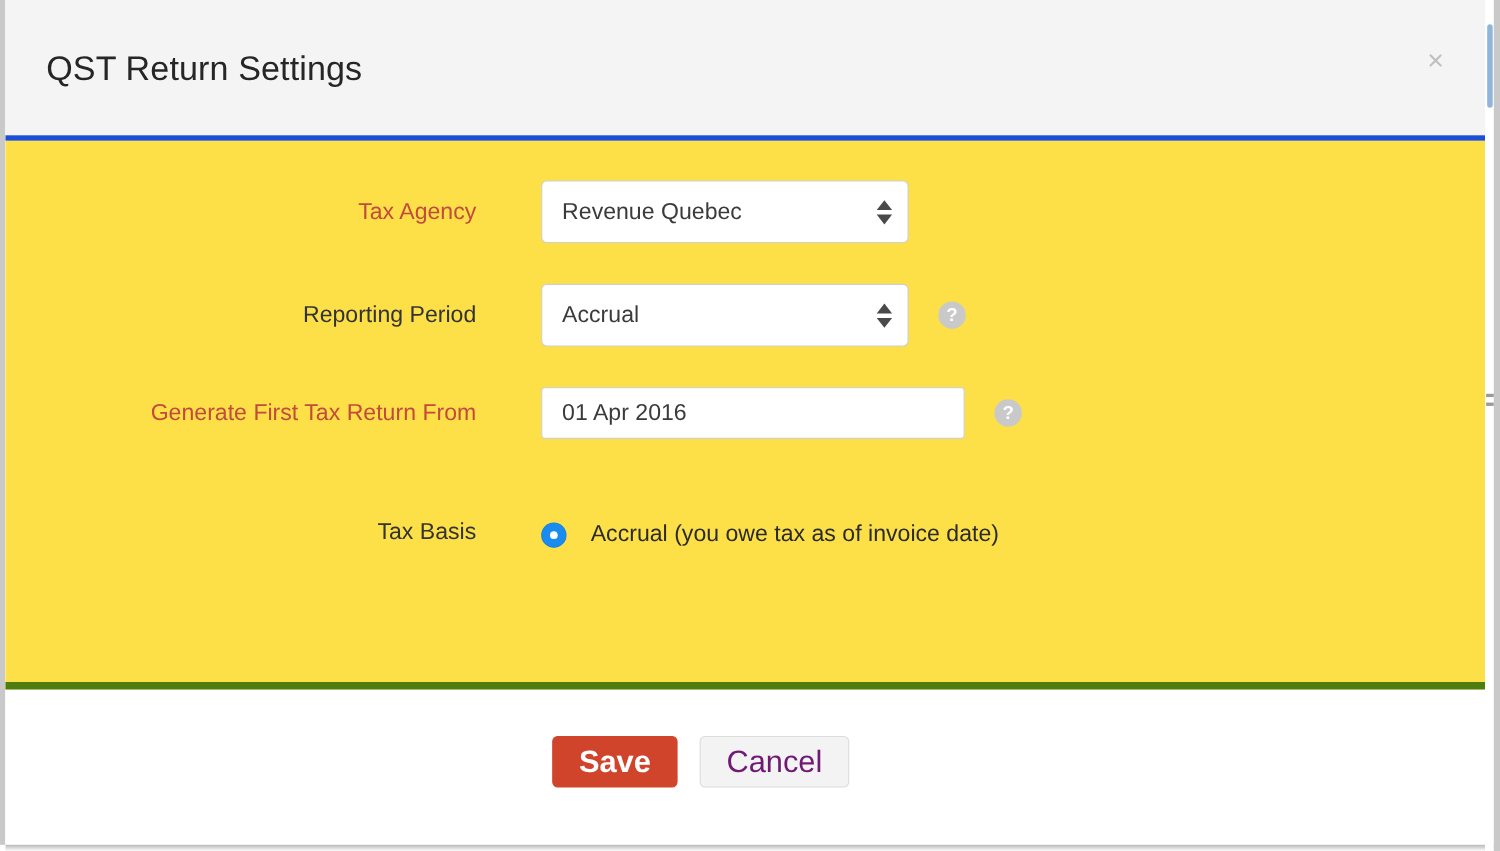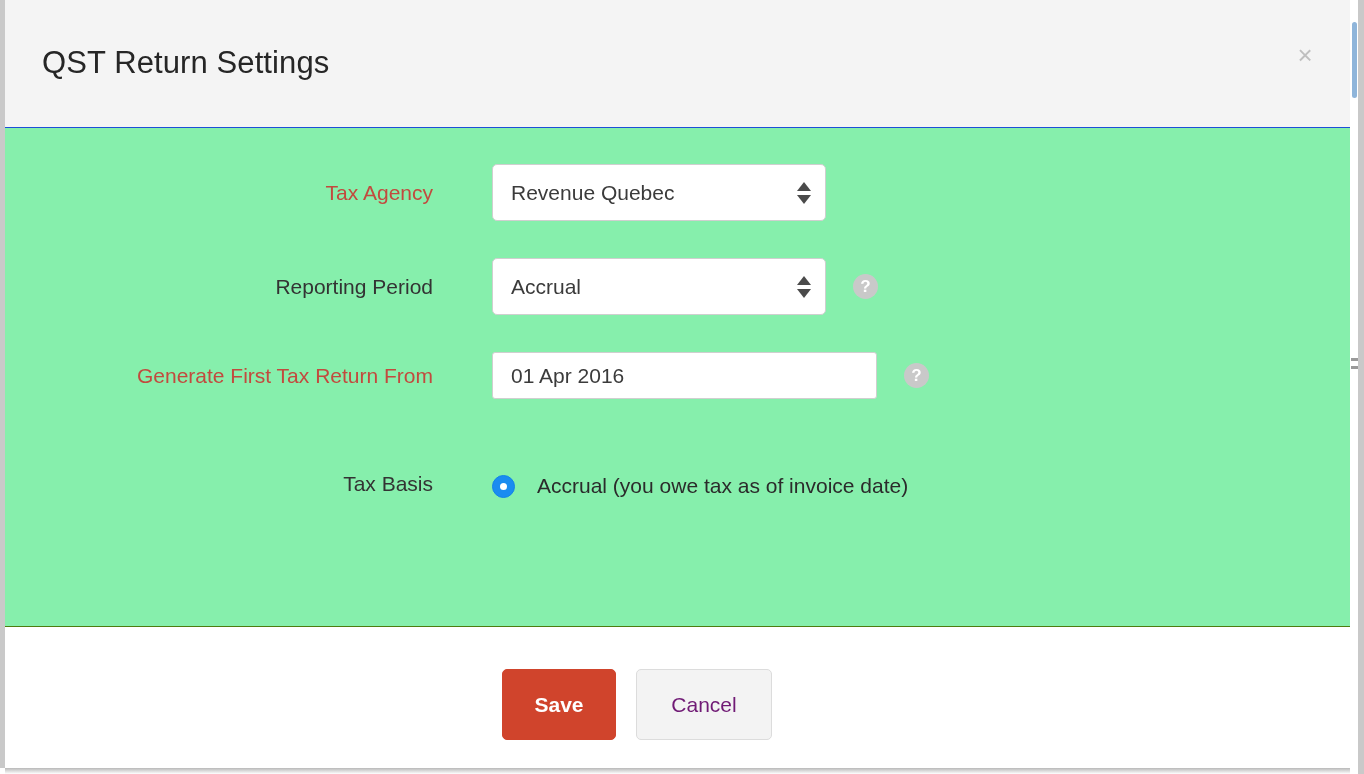--- a/index.html
+++ b/index.html
@@ -61,21 +61,21 @@
     width: 1347px;
     height: 768px;
     background: #ffffff;
     box-sizing: border-box;
   }
 
   .dialog-header {
     position: relative;
     height: 128px;
     background: #f4f4f4;
-    border-bottom: 1px solid #1d4ed8;
+    border-bottom: 5px solid #1d4ed8;
     box-sizing: border-box;
     padding-left: 46px;
   }
   .dialog-title {
     position: absolute;
     left: 37px;
     top: 45px;
     font-size: 31px;
     font-weight: 400;
     color: #262626;
@@ -92,22 +92,22 @@
     font-size: 26px;
     color: #bfbfbf;
     cursor: pointer;
     user-select: none;
   }
 
   
   .dialog-body {
     position: relative;
     height: 499px;
-    background: #86efac;
-    border-bottom: 1px solid #4d7c0f;
+    background: #fde047;
+    border-bottom: 7px solid #4d7c0f;
     box-sizing: border-box;
   }
 
   .field-row {
     position: absolute;
     left: 0;
     display: flex;
     align-items: center;
   }
   .field-label {
@@ -255,25 +255,25 @@
   }
   .footer-buttons {
     position: absolute;
     left: 497px;
     top: 42px;
     display: flex;
     align-items: center;
   }
   .btn {
     font-family: "Liberation Sans", sans-serif;
-    font-size: 21px;
+    font-size: 28px;
     border-radius: 5px;
     cursor: pointer;
     box-sizing: border-box;
-    height: 71px;
+    height: 47px;
     display: inline-flex;
     align-items: center;
     justify-content: center;
   }
   .btn-primary {
     background: #d0442c;
     color: #ffffff;
     border: 1px solid #d0442c;
     width: 114px;
     font-weight: bold;

